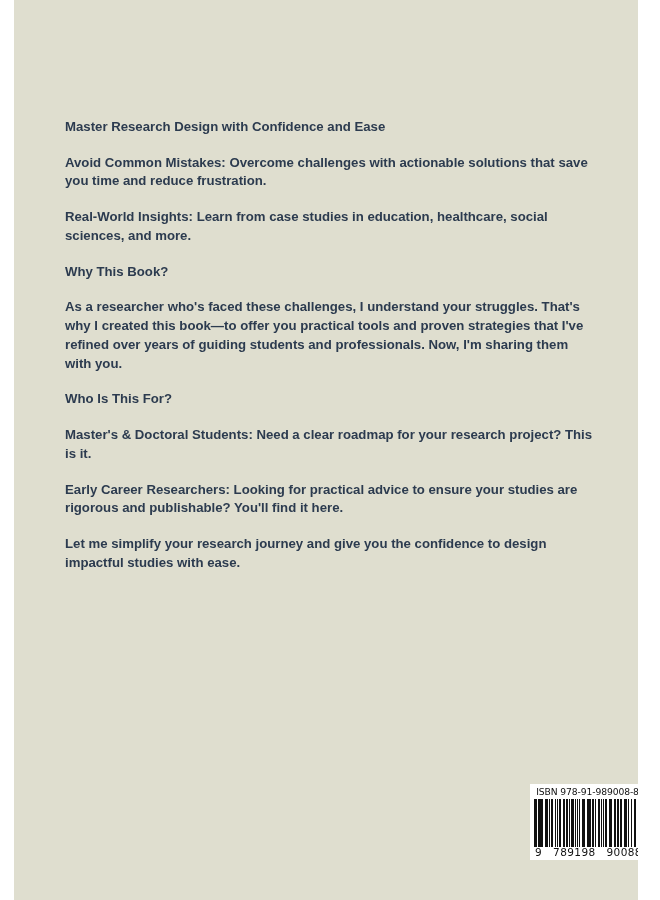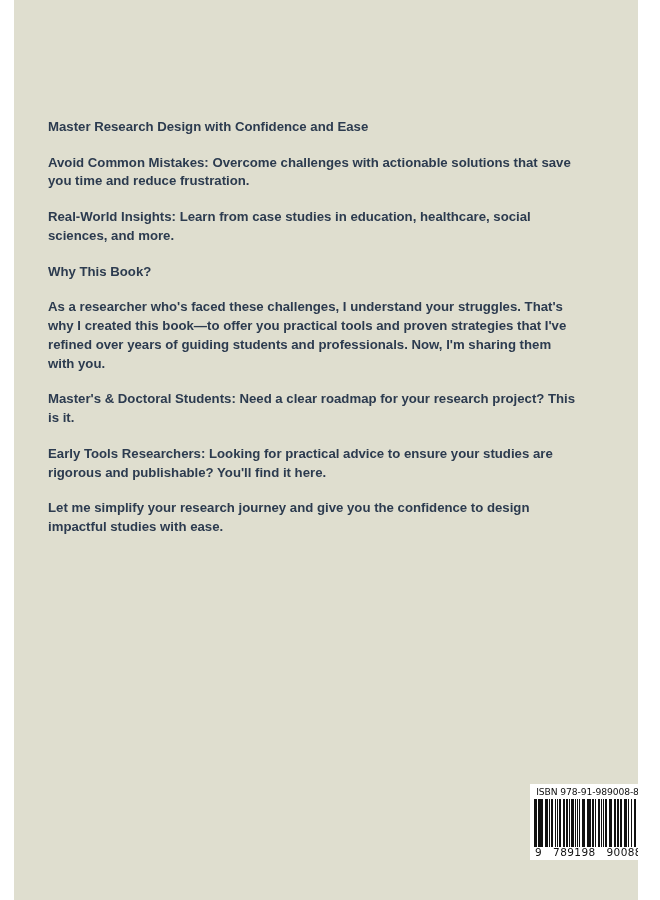--- a/index.html
+++ b/index.html
@@ -56,21 +56,21 @@
   .title-line-3 {
     font-size: 33px;
     color: #9c3a31;
     letter-spacing: 0.5px;
     margin-top: 3px;
   }
 
   
   .copy {
     position: absolute;
-    left: 34px;
+    left: 51px;
     top: 118px;
     width: 532px;
     color: #2c3b4f;
     font-size: 13.2px;
     font-weight: bold;
     line-height: 1.42;
   }
   .copy p {
     margin: 0 0 17px 0;
   }
@@ -131,22 +131,23 @@
 
 <div id="book-back-cover">
 
 
   <div class="copy">
     <p class="heading">Master Research Design with Confidence and Ease</p>
     <p>Avoid Common Mistakes: Overcome challenges with actionable solutions that save you time and reduce frustration.</p>
     <p>Real-World Insights: Learn from case studies in education, healthcare, social sciences, and more.</p>
     <p class="heading">Why This Book?</p>
     <p>As a researcher who's faced these challenges, I understand your struggles. That's why I created this book—to offer you practical tools and proven strategies that I've refined over years of guiding students and professionals. Now, I'm sharing them with you.</p>
+    <p class="heading">Who Is This For?</p>
     <p>Master's &amp; Doctoral Students: Need a clear roadmap for your research project? This is it.</p>
-    <p>Early Tools Researchers: Looking for practical advice to ensure your studies are rigorous and publishable? You'll find it here.</p>
+    <p>Early Career Researchers: Looking for practical advice to ensure your studies are rigorous and publishable? You'll find it here.</p>
     <p>Let me simplify your research journey and give you the confidence to design impactful studies with ease.</p>
   </div>
 
   <div id="barcode-block">
     <div class="isbn-text">ISBN 978-91-989008-8-0</div>
     <div class="barcode-bars">
         <i style="width: 1px;"></i>
         <i class="sp" style="width: 1px;"></i>
         <i style="width: 1px;"></i>
         <i style="width: 2px;"></i>

